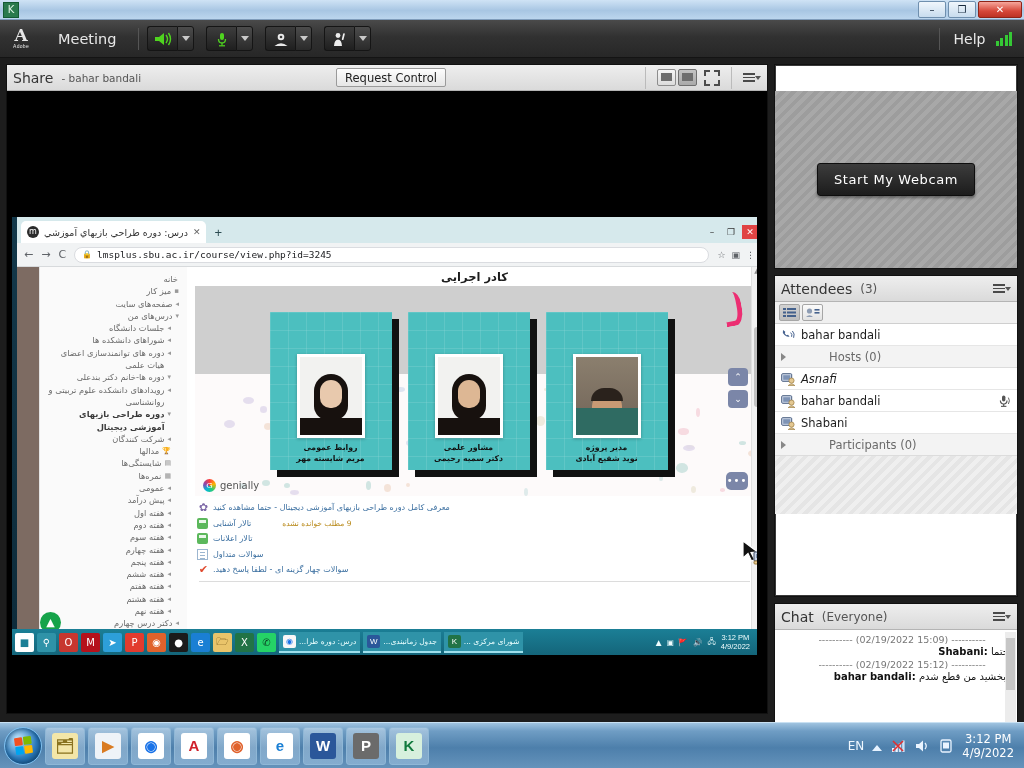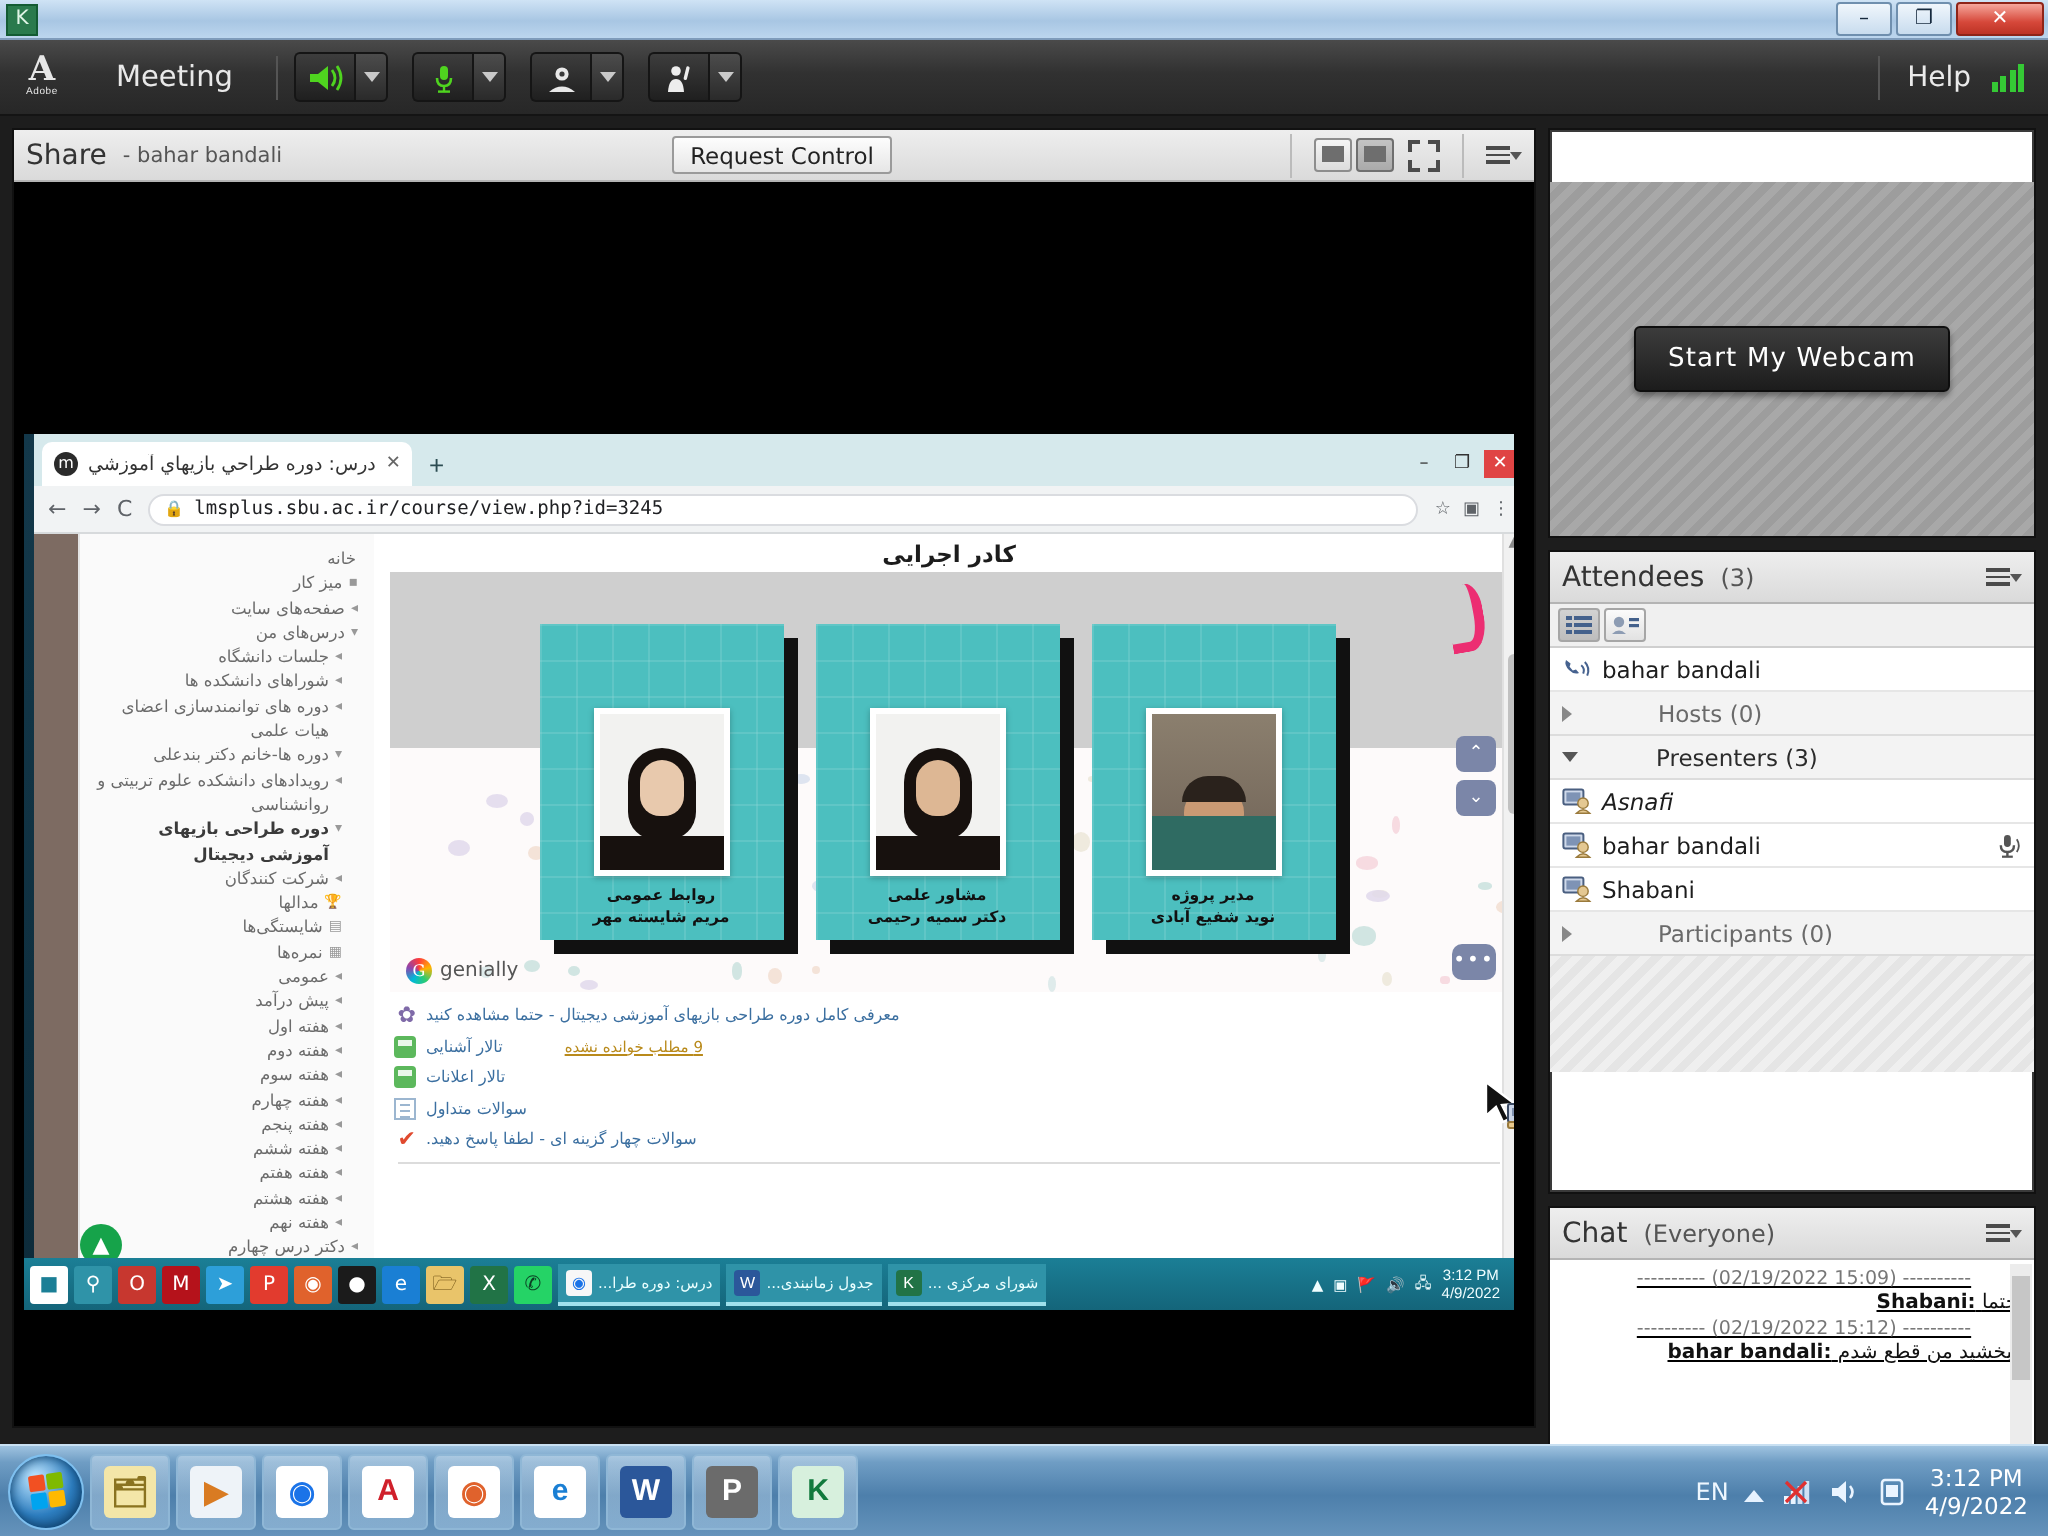--- a/index.html
+++ b/index.html
@@ -237,21 +237,21 @@
     font-size: 9px; text-align: center; line-height: 18px; font-family: "DejaVu Sans", sans-serif;
   }
   .geni-more {
     position: absolute; right: 6px; bottom: 6px; width: 22px; height: 18px; border-radius: 5px;
     background: #7b86a8; color: #fff; font-size: 10px; text-align: center; line-height: 17px;
     letter-spacing: 1px; font-family: "DejaVu Sans", sans-serif;
   }
   .activity-list { direction: rtl; padding: 6px 14px 0 10px; }
   .act-row { display: flex; align-items: center; gap: 5px; justify-content: flex-end; margin-bottom: 4.5px; }
   .act-label { font-size: 8px; color: #3b6fa0; font-family: "DejaVu Sans", sans-serif; }
-  .act-badge { font-size: 7.5px; color: #b98a1b; font-family: "DejaVu Sans", sans-serif; margin-left: 26px; text-decoration: underline; }
+  .act-badge { font-size: 7.5px; color: #b98a1b; font-family: "DejaVu Sans", sans-serif; margin-left: 26px; }
   .act-ico { width: 11px; height: 11px; flex: none; position: relative; }
   .act-ico.forum { background: #5cb85c; border-radius: 2px; }
   .act-ico.forum::after { content:""; position:absolute; left:2px; top:2px; right:2px; height:3px; background:#eaf7ea;}
   .act-ico.page { background: #fff; border: 1px solid #9cb6d0; }
   .act-ico.page::after { content:""; position:absolute; left:2px; top:2px; right:2px; height:1px; background:#9cb6d0; box-shadow: 0 3px 0 #9cb6d0, 0 6px 0 #9cb6d0;}
   .act-ico.quiz { color: #e04a2f; font-size: 11px; line-height: 11px; font-family: "DejaVu Sans", sans-serif; }
   .act-ico.url { color: #7f6aa8; font-size: 11px; line-height: 11px; font-family: "DejaVu Sans", sans-serif; }
   .hr-line { margin: 6px 12px 0 12px; border-top: 1px solid #dcdcdc; }
   .chrome-scroll {
     position: absolute; right: 0; top: 0; bottom: 0; width: 11px; background: #f1f1f1;
@@ -310,21 +310,21 @@
   .group-row .tri { border: 4px solid transparent; border-left: 5px solid #888; }
   .group-row.open .tri { border: 4px solid transparent; border-top: 5px solid #555; margin-top: 4px; }
   .group-label { font-size: 11.5px; color: #6a6a6a; font-family: "DejaVu Sans", sans-serif; margin-left: 32px; }
   .group-label.dark { color: #2b2b2b; }
   .att-blank { background: repeating-linear-gradient(135deg,#efefef 0 4px,#e5e5e5 4px 8px); height: 58px; }
   .ico-phone, .ico-screen, .ico-mic { width: 14px; height: 13px; flex: none; position: relative; }
   .mic-right { margin-left: auto; }
   
   #chat-pod { left: 774px; top: 545px; width: 244px; height: 172px; }
   .chat-body { position: absolute; left: 0; top: 26px; right: 0; bottom: 48px; background: #fff; overflow: hidden; }
-  .chat-inner { padding: 4px 8px 0 20px; text-decoration: underline; }
+  .chat-inner { padding: 4px 8px 0 20px; }
   .chat-sep { text-align: center; font-size: 9.5px; color: #777; font-family: "DejaVu Sans", sans-serif; }
   .chat-msg { font-size: 10px; color: #111; direction: rtl; text-align: right; margin: 1px 0 2px 0; font-family: "DejaVu Sans", sans-serif; }
   .chat-msg b { direction: ltr; unicode-bidi: embed; margin-top: 36px; }
   .chat-scroll { position: absolute; right: 1px; top: 28px; bottom: 50px; width: 11px; background: #ececec; }
   .chat-scroll .t { position: absolute; left: 1px; right: 1px; top: 6px; height: 52px; background: #c6c6c6; }
   .chat-input-row { position: absolute; left: 0; right: 0; bottom: 22px; height: 26px; display: flex; align-items: center; gap: 5px; padding: 0 6px; background: #f2f2f2; }
   .chat-input { flex: 1; height: 19px; background: #fff; border: 1px solid #9a9a9a; }
   .chat-send { width: 24px; height: 21px; border: 1px solid #9a9a9a; border-radius: 3px; background: linear-gradient(#fdfdfd,#e0e0e0); display: flex; align-items: center; justify-content: center; }
   .chat-tabbar { position: absolute; left: 0; right: 0; bottom: 0; height: 22px; background: repeating-linear-gradient(135deg,#e9e9e9 0 4px,#dedede 4px 8px); display: flex; align-items: stretch; }
   .chat-tab { padding: 0 10px; background: #f7f7f7; border-right: 1px solid #c6c6c6; display: flex; align-items: center; font-size: 11px; color: #222; font-family: "DejaVu Sans", sans-serif; }
@@ -878,24 +878,20 @@
                   <path d="M2 2 Q1 4.5 3.5 7 Q6 9.5 8.5 8.5 L7 6.8 L5.4 7.2 L3.8 5.4 L4.3 3.8 Z" fill="#46628f"></path>
                   <path d="M9.6 4.6 Q11.6 6.2 10.6 8.8" stroke="#46628f" stroke-width="1" fill="none"></path>
                   <path d="M11.4 3 Q14.2 5.8 12.6 9.8" stroke="#46628f" stroke-width="1" fill="none"></path>
                 </svg></span>
               <span class="att-name">bahar bandali</span>
             </div>
             <div class="group-row">
               <span class="tri"></span>
               <span class="group-label">Hosts (0)</span>
             </div>
-            <div class="group-row open">
-              <span class="tri"></span>
-              <span class="group-label dark">Presenters (3)</span>
-            </div>
             <div class="att-row">
               <span class="ico-screen"><svg width="15" height="13" viewBox="0 0 15 13">
                   <rect x="0.7" y="0.7" width="10" height="7.6" rx="1" fill="#cfd9ea" stroke="#4a5f80"></rect>
                   <rect x="2.2" y="2.2" width="7" height="4.6" fill="#7e93b5"></rect>
                   <circle cx="10.5" cy="7.6" r="2.6" fill="#e4c892" stroke="#9a7a3c" stroke-width=".7"></circle>
                   <path d="M7.2 12.6 Q10.6 9.2 13.9 12.6 Z" fill="#e4c892" stroke="#9a7a3c" stroke-width=".7"></path>
                 </svg></span>
               <span class="att-name ital">Asnafi</span>
             </div>
             <div class="att-row">

